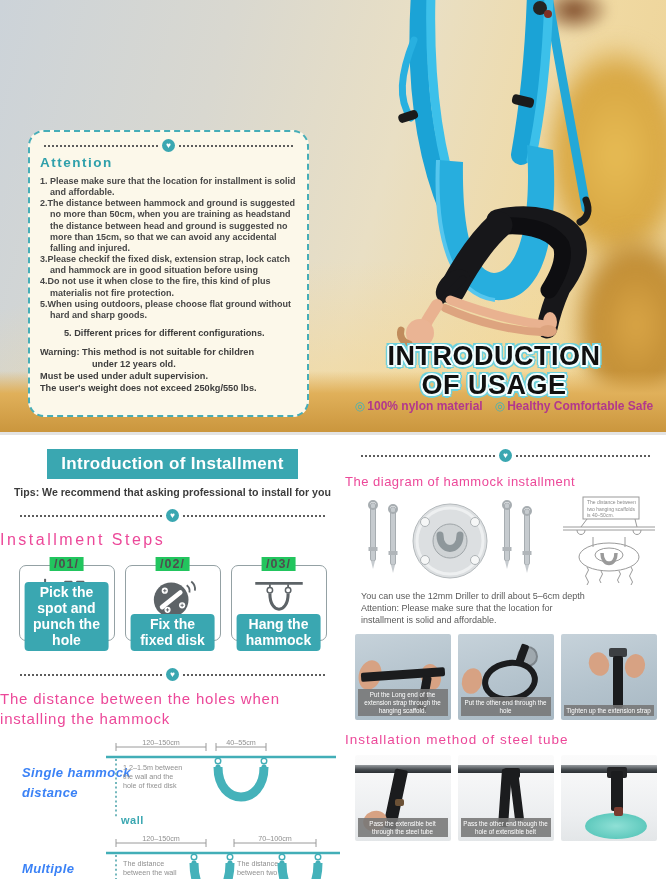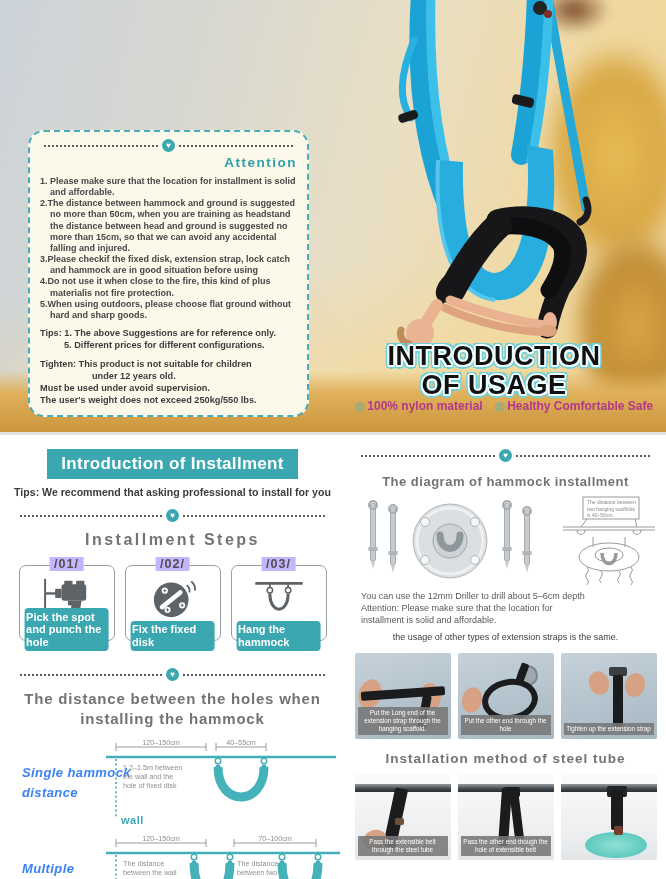--- a/index.html
+++ b/index.html
@@ -23,21 +23,21 @@
        background:radial-gradient(closest-side,#7e4a28,rgba(126,74,40,0));}
   .hero-art{position:absolute;inset:0;width:666px;height:435px;}
 
   
   .attention{position:absolute;left:28px;top:130px;width:281px;height:287px;box-sizing:border-box;
        background:#fcf8ea;border:2px dashed #46aeb8;border-radius:16px;padding:5px 10px 0;z-index:3;color:#474747;}
   .dotted-divider{display:flex;align-items:center;margin:2px 4px 0;}
   .dotline{flex:1;border-top:2px dotted #5c5c5c;height:0;}
   .heart-badge{flex:none;width:13px;height:13px;border-radius:50%;background:#3aa7b1;color:#fff;
        font-size:8px;line-height:13px;text-align:center;margin:0 4px;}
-  .att-title{text-align:right;color:#2fa0ab;font-size:13.5px;font-weight:700;letter-spacing:1.5px;margin:3px 0 6px;}
+  .att-title{text-align:left;color:#2fa0ab;font-size:13.5px;font-weight:700;letter-spacing:1.5px;margin:3px 0 6px;}
   .att-item{font-size:9px;font-weight:600;line-height:1.24;padding-left:10px;text-indent:-10px;}
   .att-tips{margin-top:7px;font-weight:700;font-size:9.2px;color:#3d3d3d;line-height:1.3;}
   .ind1{padding-left:24px;}
   .att-warn{margin-top:7px;font-weight:700;font-size:9.2px;color:#3d3d3d;line-height:1.3;}
   .ind2{padding-left:52px;}
 
   .usage-title{position:absolute;left:326px;top:342px;width:336px;text-align:center;z-index:2;
        font-weight:800;color:#101010;font-size:27px;line-height:1.06;letter-spacing:.5px;
        text-shadow:2px 0 0 #f2fdfd,-2px 0 0 #f2fdfd,0 2px 0 #f2fdfd,0 -2px 0 #f2fdfd,
         1.5px 1.5px 0 #f2fdfd,-1.5px -1.5px 0 #f2fdfd,1.5px -1.5px 0 #f2fdfd,-1.5px 1.5px 0 #f2fdfd,
@@ -50,30 +50,30 @@
   
   .content{position:absolute;left:0;top:435px;width:666px;height:444px;background:#fff;display:flex;}
   .content:before{content:"";position:absolute;left:0;top:-3px;width:666px;height:3px;background:#e3e3e3;}
   .col-left{width:345px;box-sizing:border-box;padding-top:14px;}
   .col-right{width:321px;box-sizing:border-box;padding-top:14px;}
 
   .lc-header{width:fit-content;margin:0 auto;background:#3aa7b1;color:#fff;font-size:17px;font-weight:700;
        padding:5px 14px;letter-spacing:.3px;}
   .lc-tips{margin-top:7px;text-align:center;font-size:10.6px;font-weight:700;color:#3c3c3c;}
   .lc-divider{margin:11px 20px 0;}
-  .teal-h{ text-align:center;color:#737373;font-weight:700;}
+  .teal-h{ text-align:left;color:#ec4899;font-weight:400;}
   .steps-title{margin-top:9px;font-size:16px;letter-spacing:2.5px;}
   .steps-row{margin-top:16px;display:flex;justify-content:center;gap:10px;}
   .step-card{position:relative;width:94px;height:74px;border:1.6px solid #94a1a4;border-radius:7px;
        display:flex;flex-direction:column;align-items:center;}
-  .step-num{position:absolute;top:-9px;left:50%;transform:translateX(-50%);background:#c4b5fd;padding:0 5px;
+  .step-num{position:absolute;top:-9px;left:50%;transform:translateX(-50%);background:#22c55e;padding:0 5px;
        font-size:12.5px;font-weight:700;color:#4e4e4e;letter-spacing:1px;}
   .step-icon{margin-top:11px;width:56px;height:42px;}
   .step-label{position:absolute;bottom:-11px;left:50%;transform:translateX(-50%);width:86%;
-       background:#3aa7b1;color:#fff;font-size:11px;font-weight:600;line-height:1.15;text-align:left;
+       background:#3aa7b1;color:#fff;font-size:14px;font-weight:600;line-height:1.15;text-align:center;
        border-radius:4px;padding:2.5px 2px;}
   .lc-divider2{margin:27px 20px 0;}
   .dist-title{margin-top:8px;font-size:15px;letter-spacing:.8px;line-height:1.3;}
   .diag{position:relative;margin-top:9px;height:90px;}
   .diag2{position:relative;margin-top:6px;height:110px;}
   .diag-label{position:absolute;left:22px;top:26px;font-size:13px;font-weight:700;color:#3b82f6;
        line-height:1.55;letter-spacing:.4px;font-style:italic;}
   .diag-svg{position:absolute;left:104px;top:0;}
   .diag-svg text{font-family:"Liberation Sans",sans-serif;font-size:7.2px;fill:#8f8f8f;}
   .diag-svg .mtext{text-anchor:middle;}
@@ -158,27 +158,26 @@
         <span class="heart-badge">♥</span>
         <span class="dotline"></span>
       </div>
       <div class="att-title">Attention</div>
       <div class="att-item">1. Please make sure that the location for installment is solid and affordable.</div>
       <div class="att-item">2.The distance between hammock and ground is suggested no more than 50cm, when you are training as headstand the distance between head and ground is suggested no more than 15cm, so that we can avoid any accidental falling and injured.</div>
       <div class="att-item">3.Please checkif the fixed disk, extension strap, lock catch and hammock are in good situation before using</div>
       <div class="att-item">4.Do not use it when close to the fire, this kind of plus materialis not fire protection.</div>
       <div class="att-item">5.When using outdoors, please choose flat ground without hard and sharp goods.</div>
       <div class="att-tips">
-        <div>Tips: 1. The above Suggestions are for reference only.</div>
         <div class="ind1">5. Different prices for different configurations.</div>
       </div>
       <div class="att-warn">
-        <div>Tighten: This product is not suitable for children</div>
+        <div>Warning: This method is not suitable for children</div>
         <div class="ind2">under 12 years old.</div>
-        <div>Must be used under avoid supervision.</div>
+        <div>Must be used under adult supervision.</div>
         <div>The user's weight does not exceed 250kg/550 lbs.</div>
       </div>
     </div>
 
     <div class="usage-title">
       <div>INTRODUCTION</div>
       <div>OF USAGE</div>
     </div>
     <div class="features">
       <span><span class="feat-icon">◎</span><span>100% nylon material</span></span>
@@ -407,21 +406,20 @@
         <text x="232" y="22">is 40–50cm.</text>
       </svg>
 
       <div class="rc-text">
         <div>You can use the 12mm Driller to drill about 5–6cm depth</div>
         <div>Attention:  Please make sure that the location for</div>
         <div>installment is solid and affordable.</div>
       </div>
 
       <div class="rc-sub">
-        <div>the usage of other types of extension straps is the same.</div>
       </div>
 
       <div class="photo-row">
         <div class="photo">
           <span class="hand" style="left:4px;top:26px;width:22px;height:30px;transform:rotate(18deg)"></span>
           <span class="hand" style="right:10px;top:30px;width:20px;height:26px;transform:rotate(-12deg)"></span>
           <span class="belt" style="left:6px;top:36px;width:84px;height:9px;transform:rotate(-4deg)"></span>
           <span class="belt" style="right:22px;top:42px;width:9px;height:34px;transform:rotate(10deg)"></span>
           <div class="cap">Put the Long end of the extension strap through the hanging scaffold.</div>
         </div>

